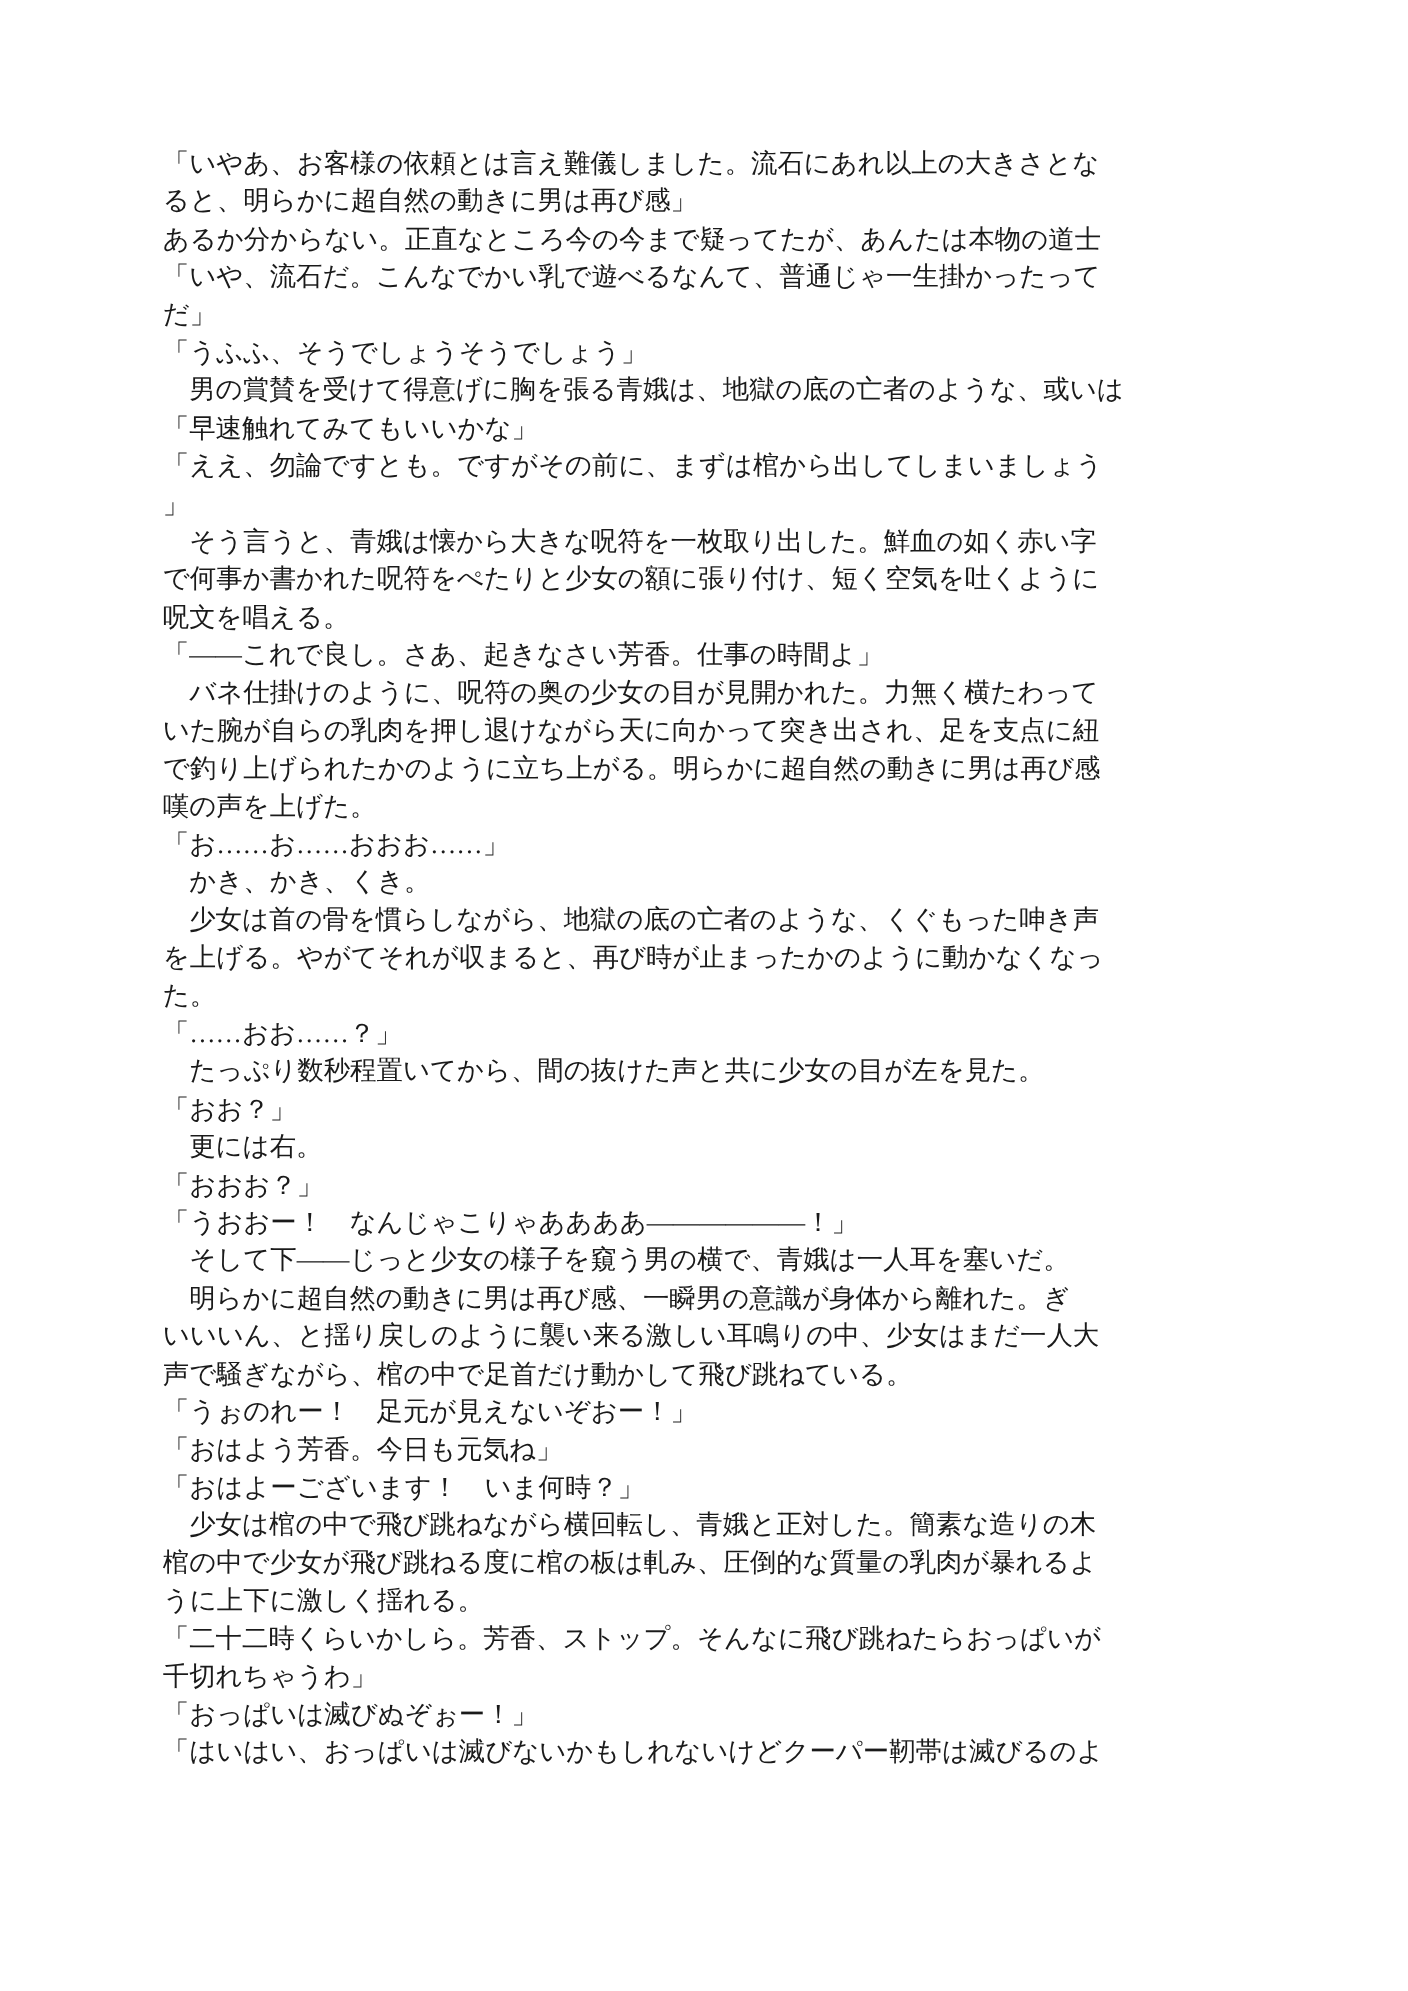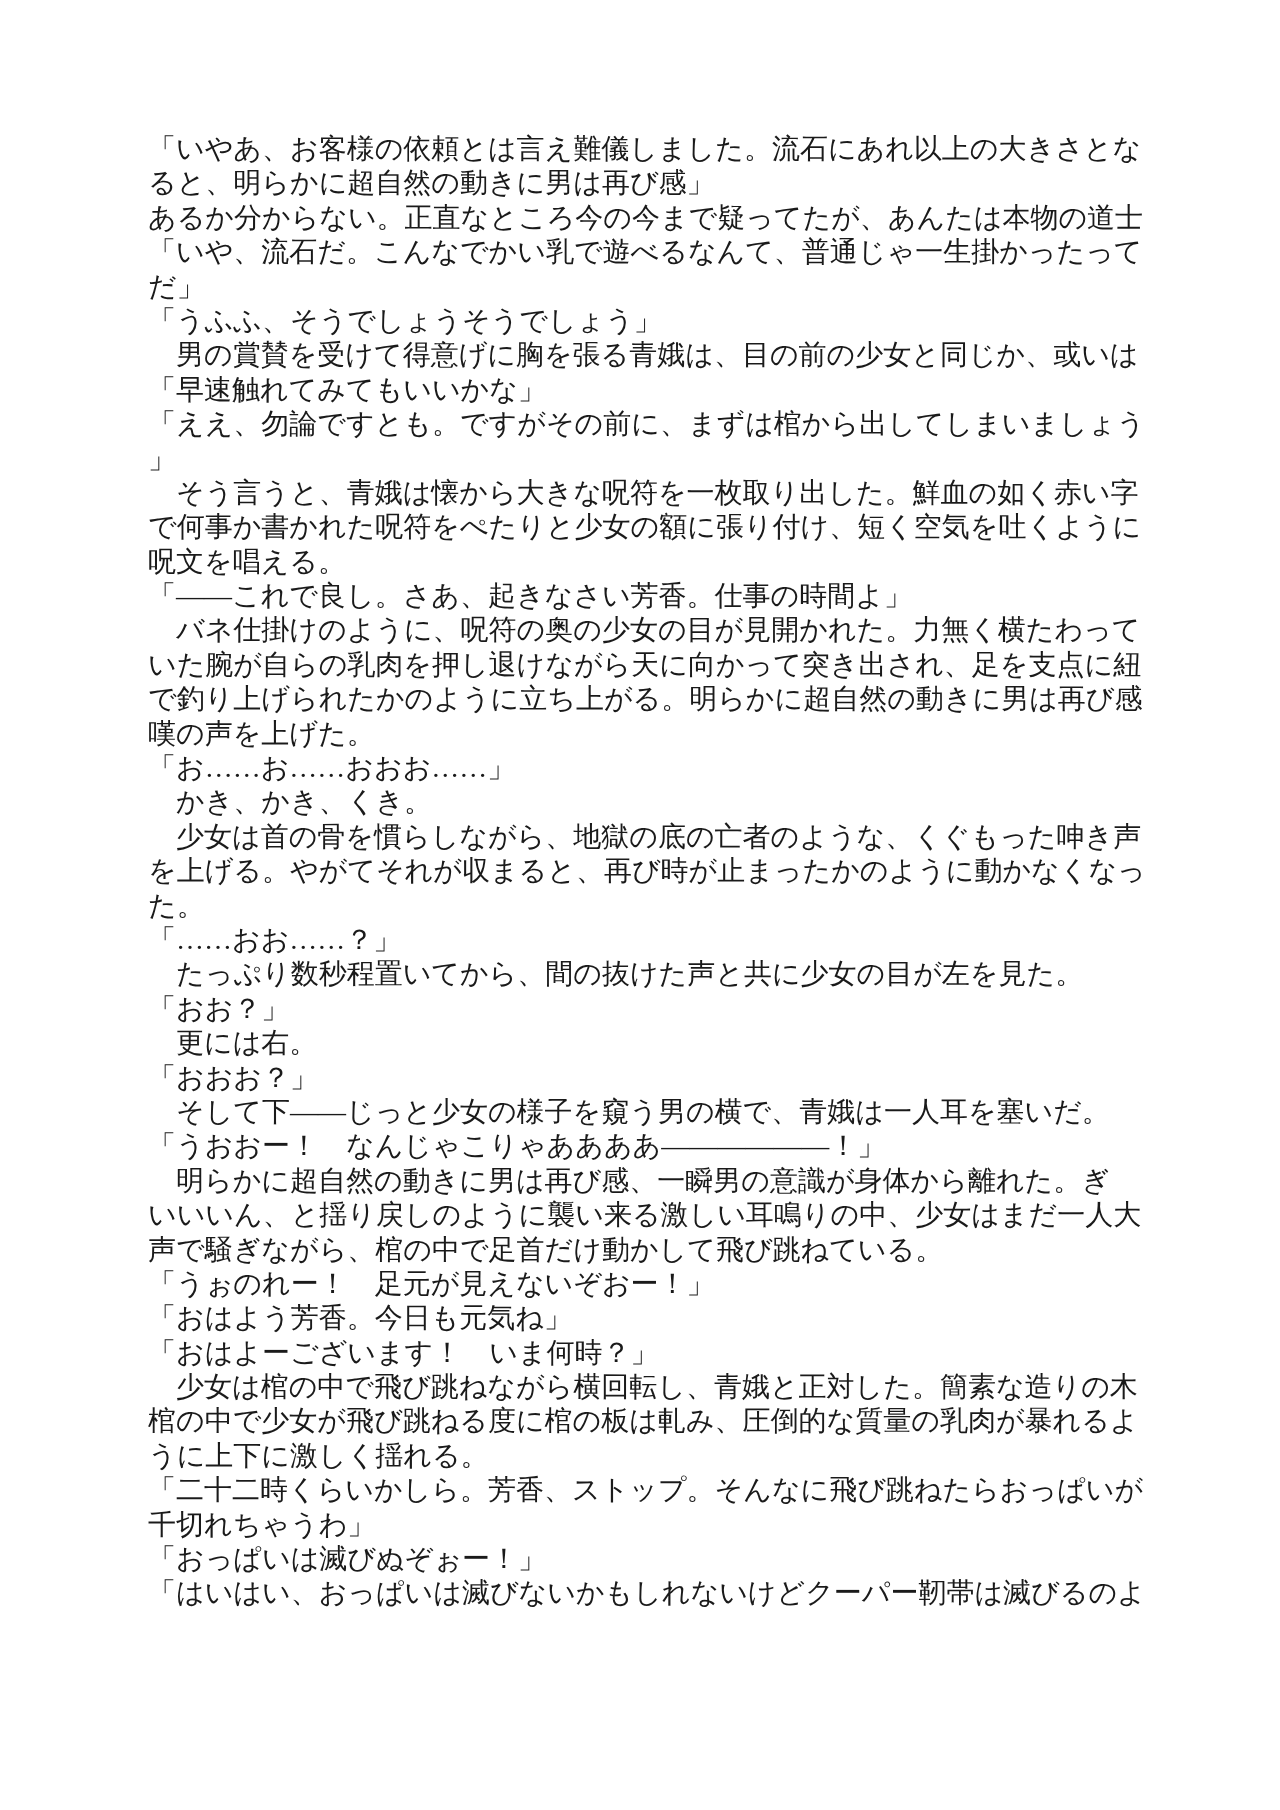--- a/index.html
+++ b/index.html
@@ -13,42 +13,42 @@
     height: 1810px;
     background: #ffffff;
     overflow: hidden;
   }
   .text-block {
     position: absolute;
     left: 148px;
     top: 132px;
     width: 995px;
     font-family: "Liberation Serif", "DejaVu Serif", serif;
-    font-size: 28px;
+    font-size: 24px;
     line-height: 34.4px;
     color: #1a1a1a;
     letter-spacing: 0px;
   }
   .line {
     white-space: pre;
     height: 34.4px;
   }
 </style>
 </head>
 <body>
 
 <div class="page">
   <div class="text-block">
       <div class="line">「いやあ、お客様の依頼とは言え難儀しました。流石にあれ以上の大きさとな</div>
       <div class="line">ると、明らかに超自然の動きに男は再び感」</div>
       <div class="line">あるか分からない。正直なところ今の今まで疑ってたが、あんたは本物の道士</div>
       <div class="line">「いや、流石だ。こんなでかい乳で遊べるなんて、普通じゃ一生掛かったって</div>
       <div class="line">だ」</div>
       <div class="line">「うふふ、そうでしょうそうでしょう」</div>
-      <div class="line">　男の賞賛を受けて得意げに胸を張る青娥は、目の前の少女と同じか、或いは</div>
+      <div class="line">　男の賞賛を受けて得意げに胸を張る青娥は、地獄の底の亡者のような、或いは</div>
       <div class="line">「早速触れてみてもいいかな」</div>
       <div class="line">「ええ、勿論ですとも。ですがその前に、まずは棺から出してしまいましょう</div>
       <div class="line">」</div>
       <div class="line">　そう言うと、青娥は懐から大きな呪符を一枚取り出した。鮮血の如く赤い字</div>
       <div class="line">で何事か書かれた呪符をぺたりと少女の額に張り付け、短く空気を吐くように</div>
       <div class="line">呪文を唱える。</div>
       <div class="line">「——これで良し。さあ、起きなさい芳香。仕事の時間よ」</div>
       <div class="line">　バネ仕掛けのように、呪符の奥の少女の目が見開かれた。力無く横たわって</div>
       <div class="line">いた腕が自らの乳肉を押し退けながら天に向かって突き出され、足を支点に紐</div>
       <div class="line">で釣り上げられたかのように立ち上がる。明らかに超自然の動きに男は再び感</div>
@@ -56,22 +56,22 @@
       <div class="line">「お……お……おおお……」</div>
       <div class="line">　かき、かき、くき。</div>
       <div class="line">　少女は首の骨を慣らしながら、地獄の底の亡者のような、くぐもった呻き声</div>
       <div class="line">を上げる。やがてそれが収まると、再び時が止まったかのように動かなくなっ</div>
       <div class="line">た。</div>
       <div class="line">「……おお……？」</div>
       <div class="line">　たっぷり数秒程置いてから、間の抜けた声と共に少女の目が左を見た。</div>
       <div class="line">「おお？」</div>
       <div class="line">　更には右。</div>
       <div class="line">「おおお？」</div>
+      <div class="line">「うおおー！　なんじゃこりゃああああ——————！」</div>
       <div class="line">　そして下——じっと少女の様子を窺う男の横で、青娥は一人耳を塞いだ。</div>
-      <div class="line">「うおおー！　なんじゃこりゃああああ——————！」</div>
       <div class="line">　明らかに超自然の動きに男は再び感、一瞬男の意識が身体から離れた。ぎ</div>
       <div class="line">いいいん、と揺り戻しのように襲い来る激しい耳鳴りの中、少女はまだ一人大</div>
       <div class="line">声で騒ぎながら、棺の中で足首だけ動かして飛び跳ねている。</div>
       <div class="line">「うぉのれー！　足元が見えないぞおー！」</div>
       <div class="line">「おはよう芳香。今日も元気ね」</div>
       <div class="line">「おはよーございます！　いま何時？」</div>
       <div class="line">　少女は棺の中で飛び跳ねながら横回転し、青娥と正対した。簡素な造りの木</div>
       <div class="line">棺の中で少女が飛び跳ねる度に棺の板は軋み、圧倒的な質量の乳肉が暴れるよ</div>
       <div class="line">うに上下に激しく揺れる。</div>
       <div class="line">「二十二時くらいかしら。芳香、ストップ。そんなに飛び跳ねたらおっぱいが</div>

